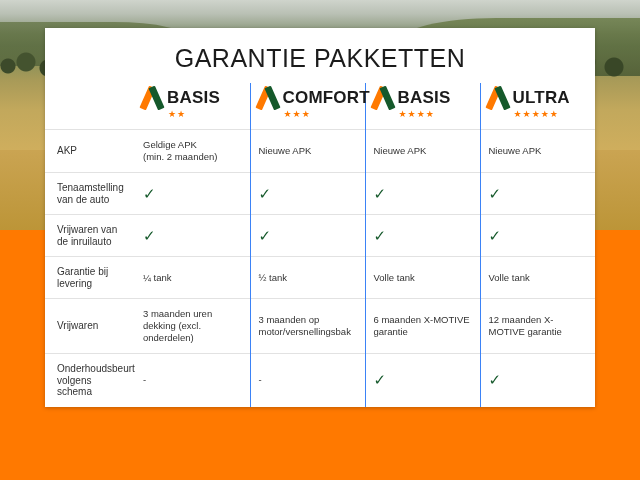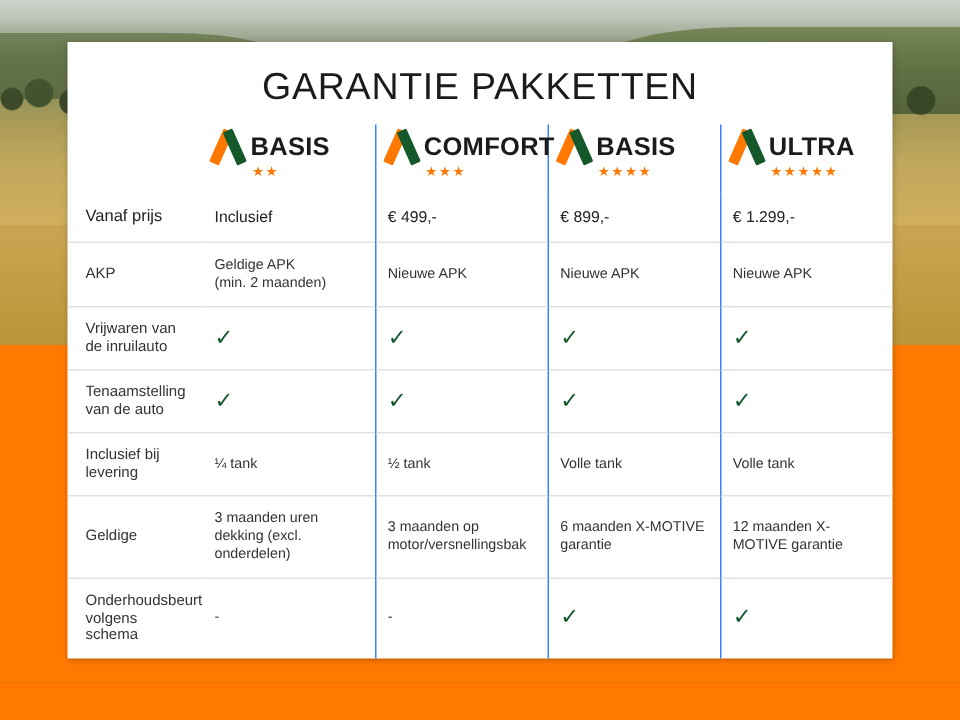--- a/index.html
+++ b/index.html
@@ -258,64 +258,57 @@
                     <i class="a"></i>
                     <i class="b"></i>
                   </span>
                 <span class="pkg-name">ULTRA</span>
               </div>
               <div class="stars">★★★★★</div>
             </div>
           </td>
         </tr>
 
-        <tr class="row-head">
-          <td class="row-label" style="font-size:11px;color:#222;">Vanaf prijs</td>
-          <td class="row-cell price">Inclusief</td>
-          <td class="row-cell price vline">€ 499,-</td>
-          <td class="row-cell price vline">€ 899,-</td>
-          <td class="row-cell price vline">€ 1.299,-</td>
-        </tr>
 
         <tr class="topline">
           <td class="row-label">AKP</td>
           <td class="row-cell" style="white-space:pre-line;">Geldige APK
 (min. 2 maanden)</td>
           <td class="row-cell vline" style="white-space:pre-line;">Nieuwe APK</td>
           <td class="row-cell vline" style="white-space:pre-line;">Nieuwe APK</td>
           <td class="row-cell vline" style="white-space:pre-line;">Nieuwe APK</td>
         </tr>
 
 
         <tr class="topline">
+          <td class="row-label">Tenaamstelling van de auto</td>
+          <td class="row-cell check">✓</td>
+          <td class="row-cell check vline">✓</td>
+          <td class="row-cell check vline">✓</td>
+          <td class="row-cell check vline">✓</td>
+        </tr>
+
+        <tr class="topline">
           <td class="row-label">Vrijwaren van de inruilauto</td>
           <td class="row-cell check">✓</td>
           <td class="row-cell check vline">✓</td>
           <td class="row-cell check vline">✓</td>
           <td class="row-cell check vline">✓</td>
         </tr>
 
         <tr class="topline">
-          <td class="row-label">Tenaamstelling van de auto</td>
-          <td class="row-cell check">✓</td>
-          <td class="row-cell check vline">✓</td>
-          <td class="row-cell check vline">✓</td>
-          <td class="row-cell check vline">✓</td>
-        </tr>
-
-        <tr class="topline">
-          <td class="row-label">Inclusief bij levering</td>
+          <td class="row-label">Garantie bij levering</td>
           <td class="row-cell">¼ tank</td>
           <td class="row-cell vline">½ tank</td>
           <td class="row-cell vline">Volle tank</td>
           <td class="row-cell vline">Volle tank</td>
         </tr>
 
         <tr class="topline">
-          <td class="row-label">Geldige</td>
+          <td class="row-label">Vrijwaren</td>
           <td class="row-cell">3 maanden uren dekking (excl. onderdelen)</td>
           <td class="row-cell vline">3 maanden op motor/versnellingsbak</td>
           <td class="row-cell vline">6 maanden X-MOTIVE garantie</td>
           <td class="row-cell vline">12 maanden X-MOTIVE garantie</td>
         </tr>
 
         <tr class="topline">
           <td class="row-label">Onderhoudsbeurt volgens schema</td>
           <td class="row-cell">-</td>
           <td class="row-cell vline">-</td>

